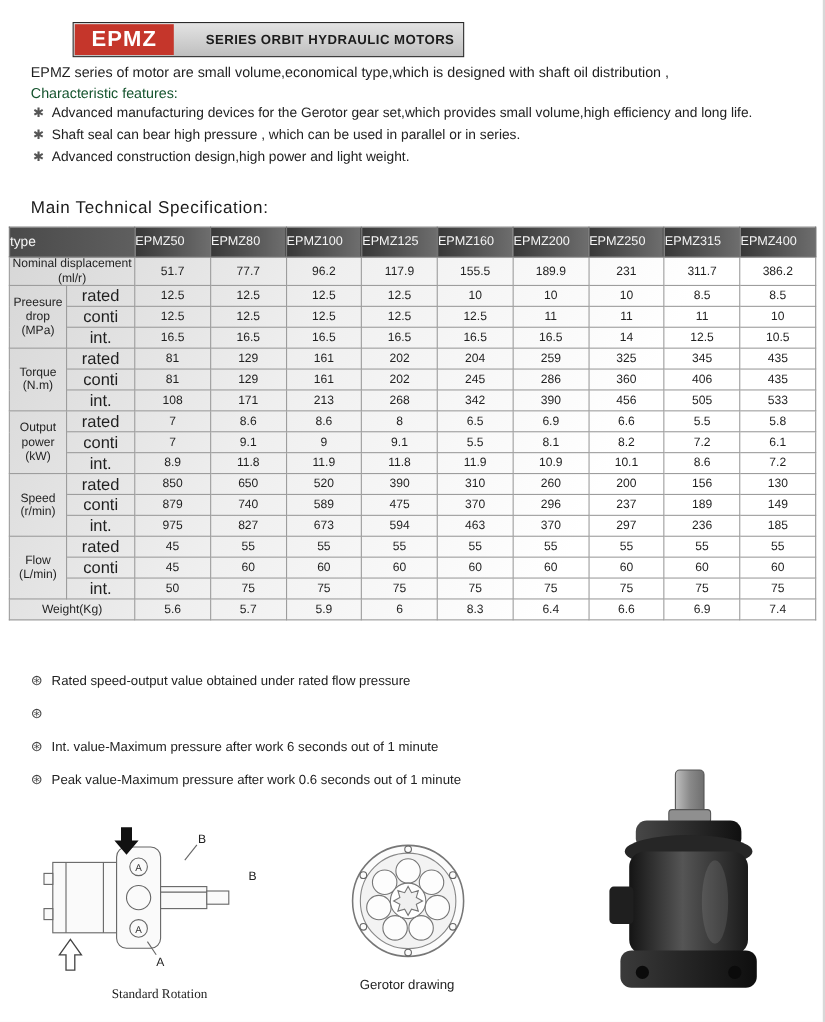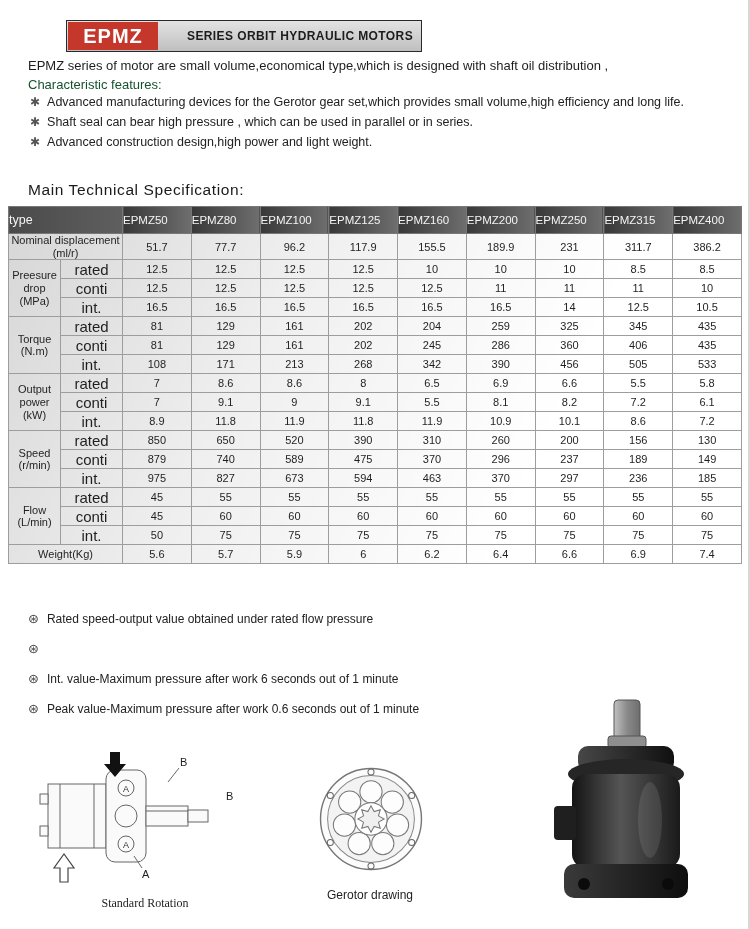--- a/index.html
+++ b/index.html
@@ -329,21 +329,21 @@
             <td class="val">75</td>
             <td class="val">75</td>
             <td class="val">75</td>
           </tr>
           <tr>
             <td class="cat" colspan="2">Weight(Kg)</td>
             <td class="val">5.6</td>
             <td class="val">5.7</td>
             <td class="val">5.9</td>
             <td class="val">6</td>
-            <td class="val">6.2</td>
+            <td class="val">8.3</td>
             <td class="val">6.4</td>
             <td class="val">6.6</td>
             <td class="val">6.9</td>
             <td class="val">7.4</td>
           </tr>
         </tbody>
     </table>
   </div>
 
   <div class="notes">

